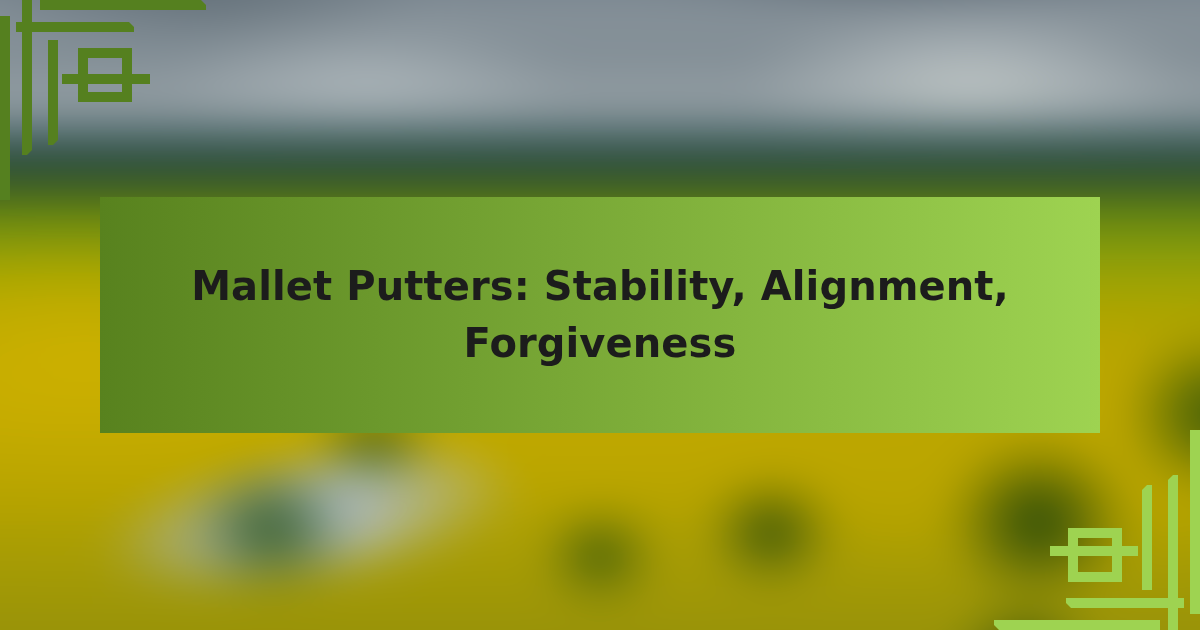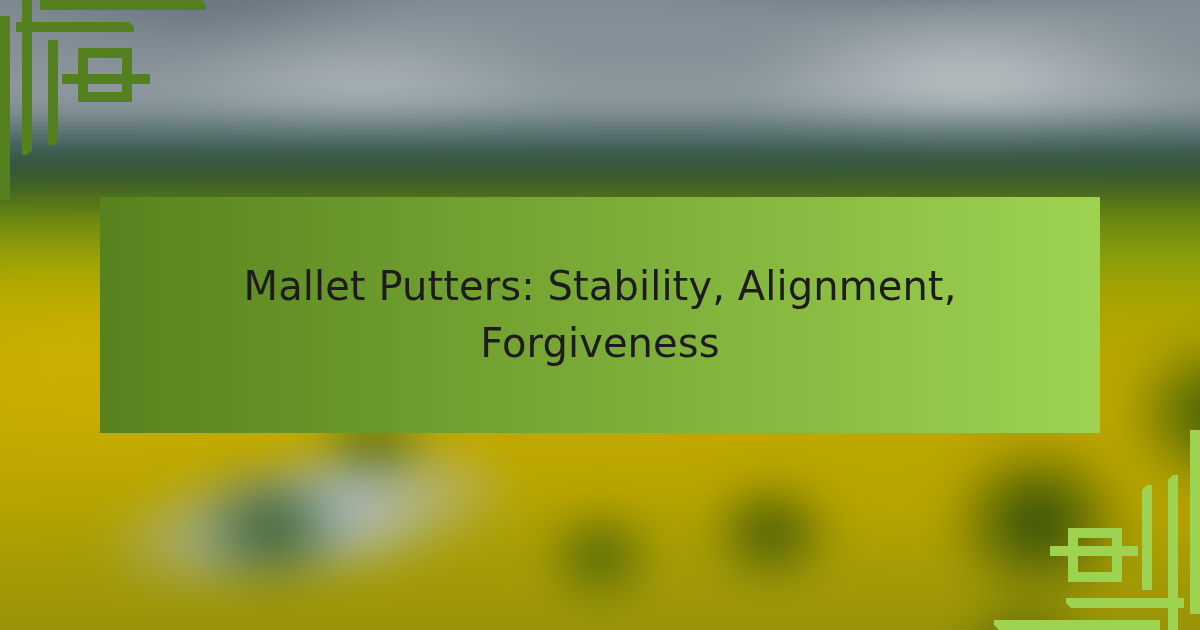--- a/index.html
+++ b/index.html
@@ -173,21 +173,21 @@
     justify-content: center;
     box-sizing: border-box;
     padding: 0 56px;
   }
   .banner-title {
     margin: 12px;
     width: 100%;
     text-align: center;
     color: #1c1c1c;
     font-size: 40px;
-    font-weight: 400;
+    font-weight: 700;
     line-height: 1.42;
     letter-spacing: 0.1px;
   }
 </style>
 </head>
 <body>
 
 <div id="stage">
 
   <div class="bg-photo">

